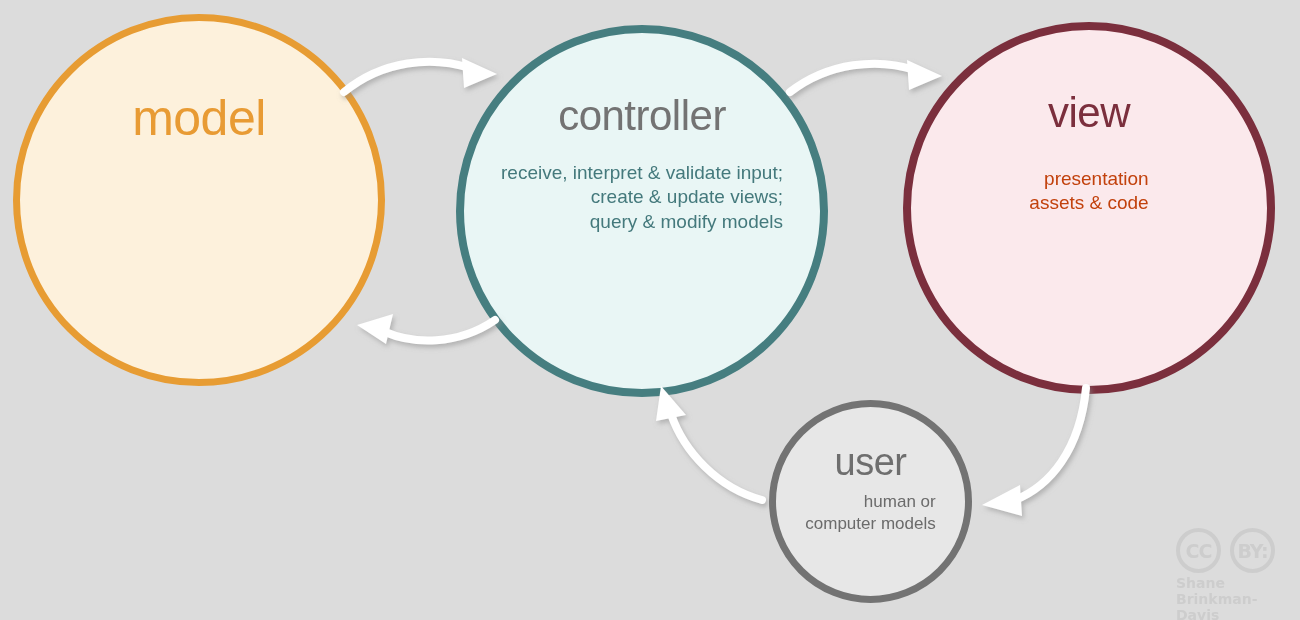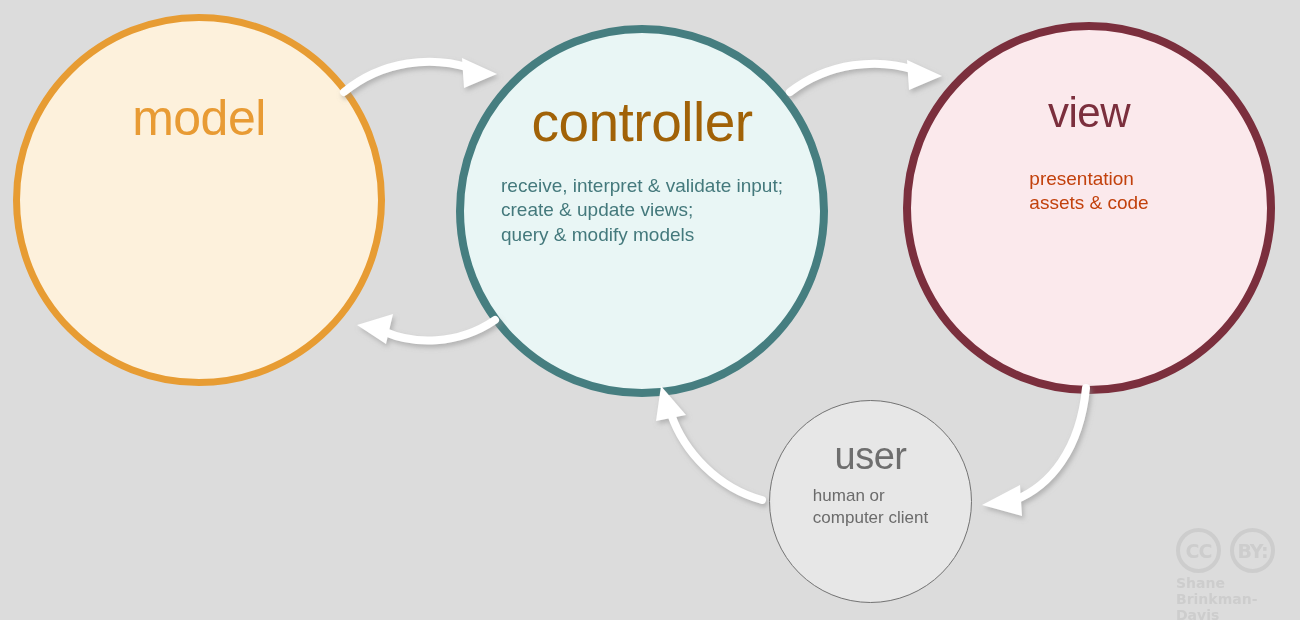--- a/index.html
+++ b/index.html
@@ -20,21 +20,21 @@
     overflow: hidden;
   }
 
   
   .node {
     position: absolute;
     border-radius: 50%;
     display: flex;
     flex-direction: column;
     align-items: center;
-    text-align: left;
+    text-align: right;
     z-index: 3;
   }
 
   .node .title {
     font-weight: 400;
     line-height: 1;
     letter-spacing: -0.5px;
   }
   .node .desc {
     line-height: 1.28;
@@ -60,22 +60,22 @@
   }
 
   
   #node-controller {
     left: 456px; top: 25px;
     width: 372px; height: 372px;
     background: #e9f6f5;
     border: 8px solid #467e80;
   }
   #node-controller .title {
-    font-size: 55px;
-    color: #a16207;
+    font-size: 42px;
+    color: #737373;
     margin-top: 62px;
   }
   #node-controller .desc {
     font-size: 19px;
     color: #44797c;
     margin-top: 24px;
   }
 
   
   #node-view {
@@ -93,21 +93,21 @@
     font-size: 19px;
     color: #c2410c;
     margin-top: 33px;
   }
 
   
   #node-user {
     left: 769px; top: 400px;
     width: 203px; height: 203px;
     background: #e7e7e7;
-    border: 1px solid #737373;
+    border: 7px solid #737373;
     z-index: 4;
   }
   #node-user .title {
     font-size: 38px;
     color: #6e6e6e;
     margin-top: 36px;
   }
   #node-user .desc {
     font-size: 17px;
     color: #6b6b6b;
@@ -205,21 +205,21 @@
 
   <div class="node" id="node-view">
     <div class="title">view</div>
     <div class="desc">presentation
 assets &amp; code</div>
   </div>
 
   <div class="node" id="node-user">
     <div class="title">user</div>
     <div class="desc">human or
-computer client</div>
+computer models</div>
   </div>
 
   <div id="cc-badge">
     <div class="cc-circles">
       <div class="cc-mark">CC</div>
       <div class="cc-mark">BY:</div>
     </div>
     <div class="cc-credit">Shane
 Brinkman-Davis</div>
   </div>

